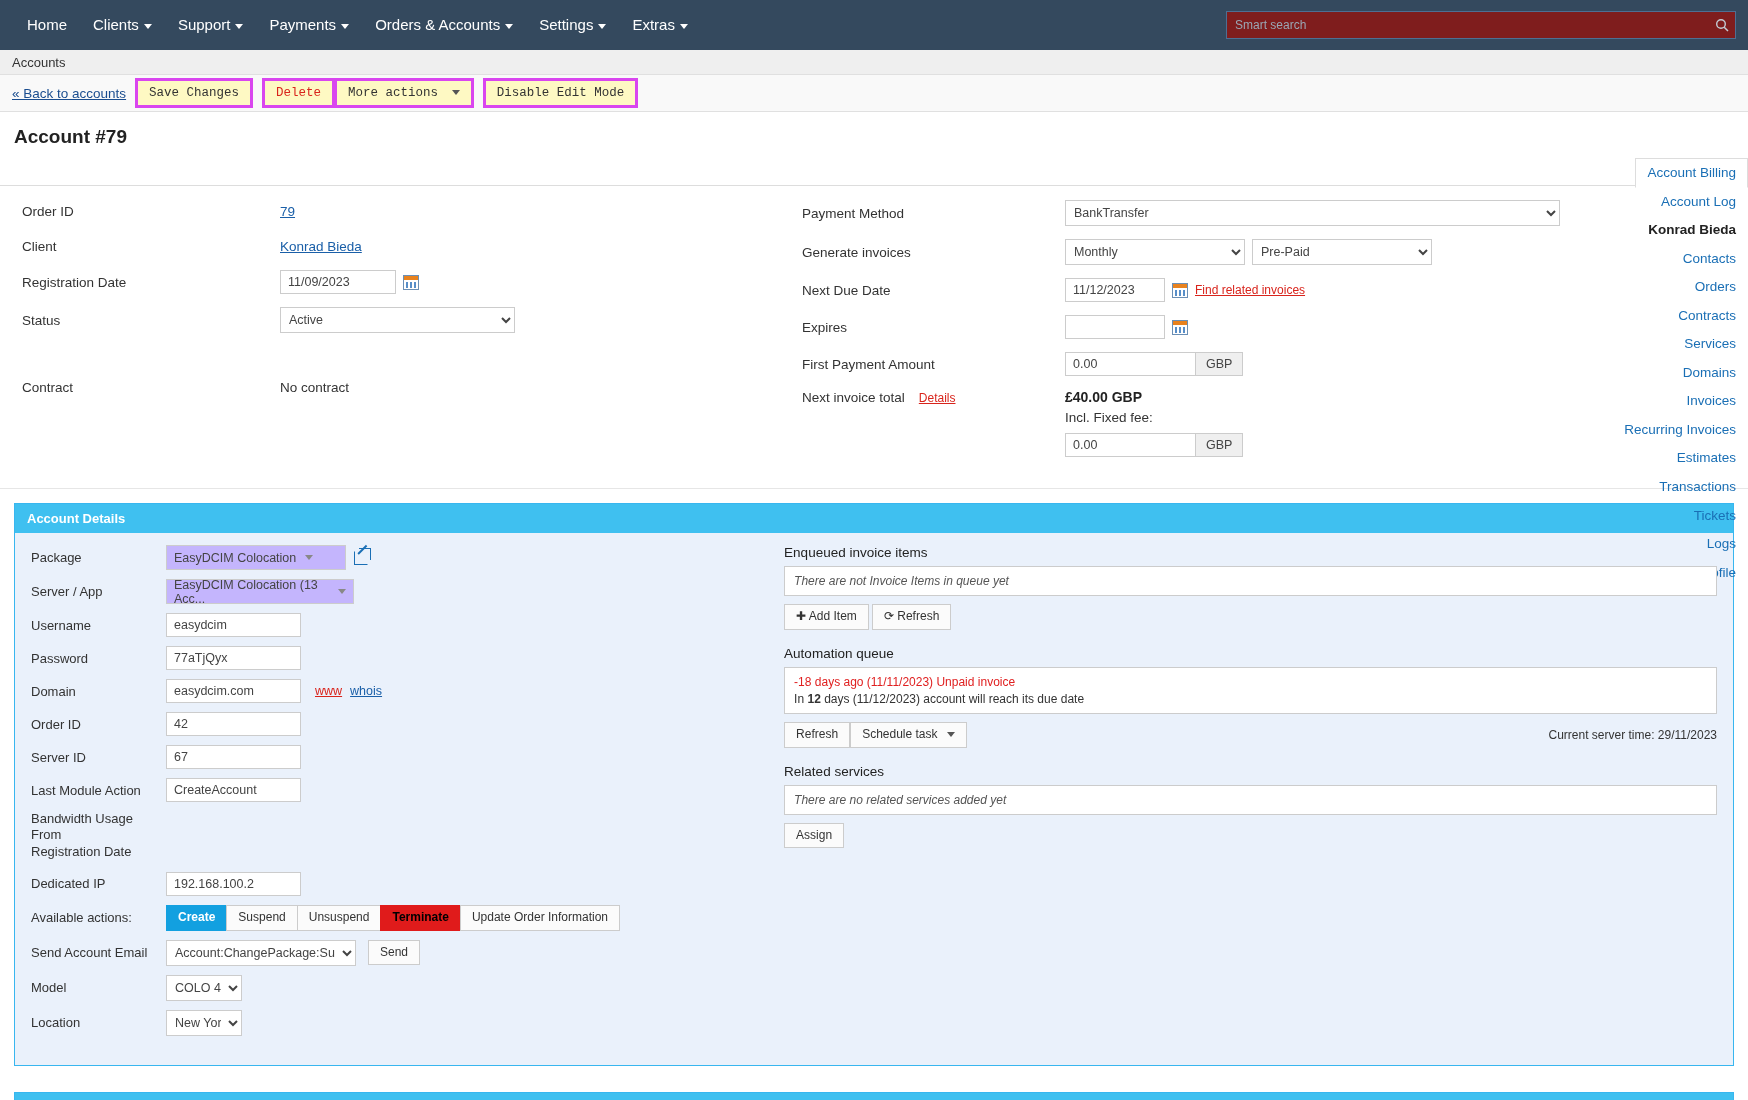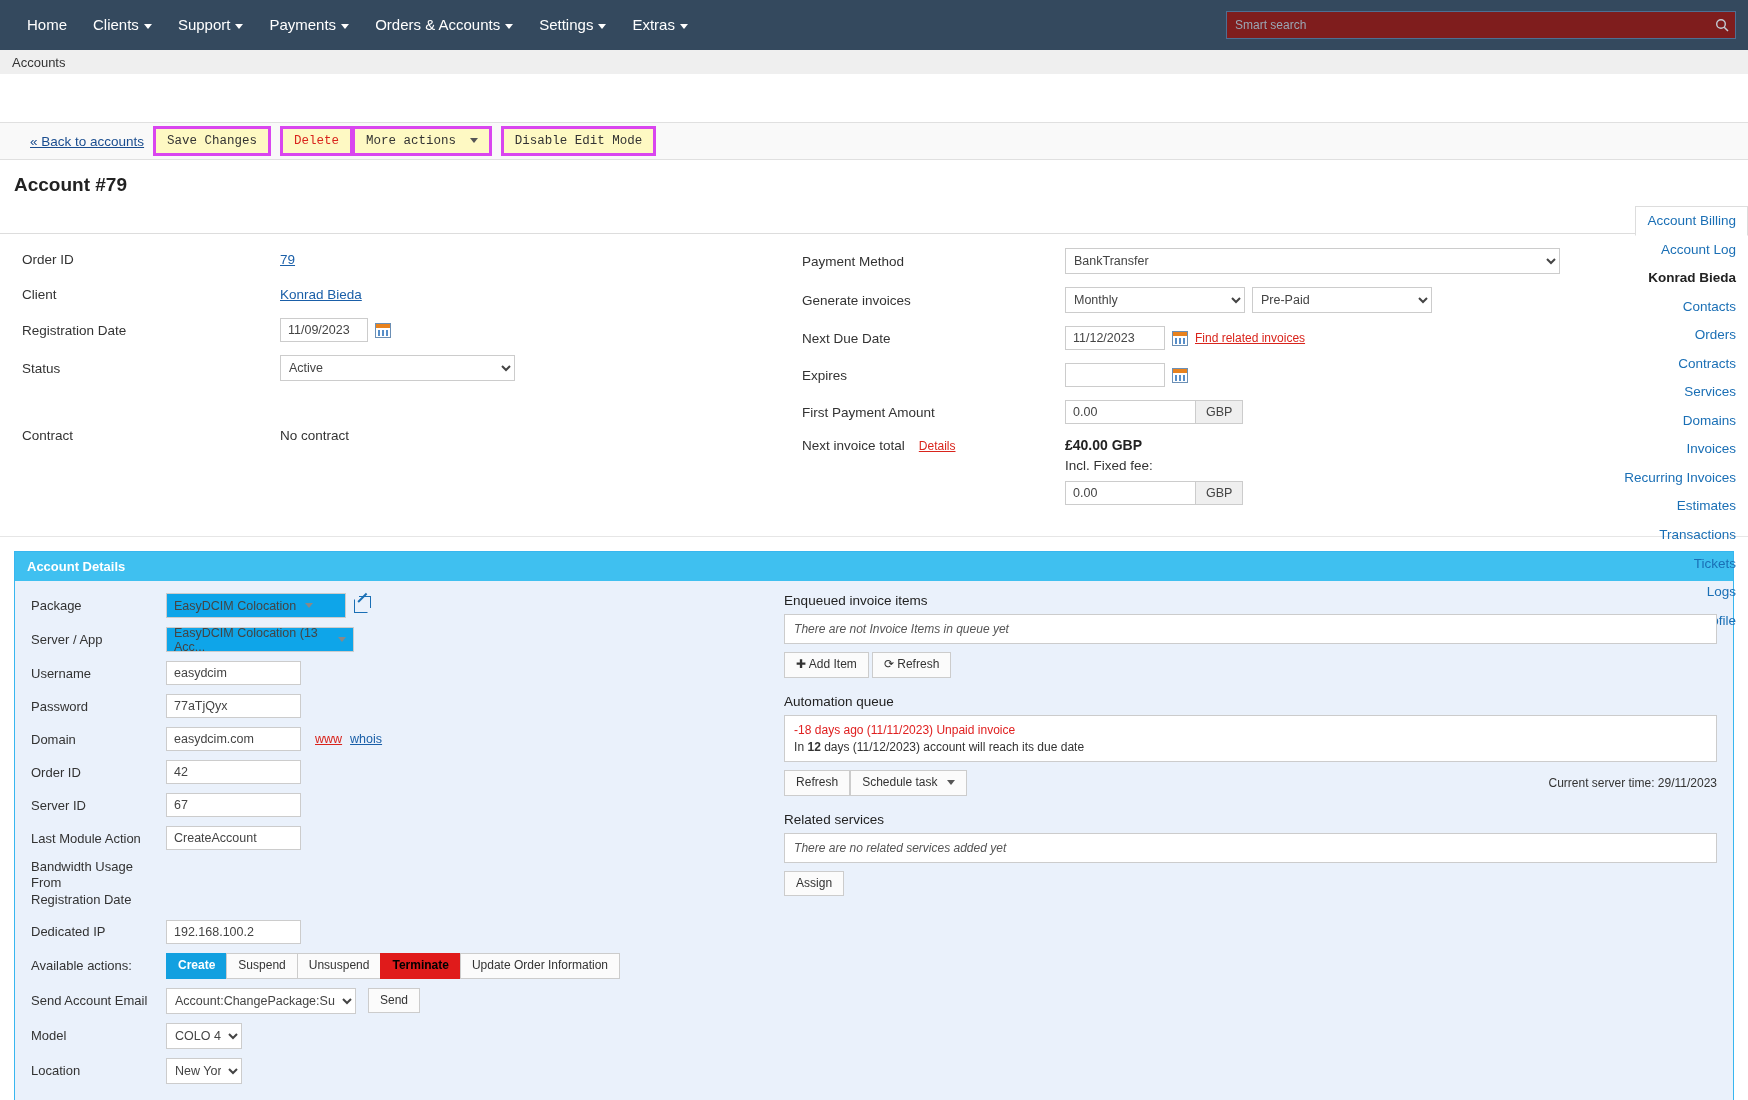--- a/index.html
+++ b/index.html
@@ -78,23 +78,22 @@
   }
 
   
   .toolbar {
     height: 38px;
     background: #f9f9f9;
     border-top: 1px solid #e0e0e0;
     border-bottom: 1px solid #e0e0e0;
     display: flex;
     align-items: center;
-    padding-left: 30px;
+    padding-left: 12px;
     gap: 9px;
-    margin-top: 48px;
   }
   .backlink {
     color: #1a4d8f;
     text-decoration: underline;
     font-size: 13.5px;
     cursor: pointer;
     font-weight: 500;
   }
   .btn {
     background: #fef9c3;
@@ -285,21 +284,21 @@
     width: 135px;
     font-size: 13px;
     color: #333;
     flex: none;
   }
   .plabel.two-line { line-height: 1.25; }
   .pval { display: flex; align-items: center; gap: 8px; }
 
   .fakesel {
     border: 1px solid #cccccc;
-    background: #0ea5e9;
+    background: #c4b5fd;
     height: 25px;
     display: flex;
     align-items: center;
     padding: 0 7px;
     font-size: 12.5px;
     color: #444;
     cursor: pointer;
   }
   .fakesel .cr {
     width: 0; height: 0;
@@ -466,21 +465,21 @@
     <div class="frow">
       <div class="flabel">Client</div>
       <div class="fval">
           <span class="lnk">Konrad Bieda</span>
         </div>
     </div>
 
     <div class="frow">
       <div class="flabel">Registration Date</div>
       <div class="fval">
-        <input class="txt" style="width: 88px;" value="11/09/2023">
+        <input class="txt" style="width: 116px;" value="11/09/2023">
         <span class="cal-ico"></span>
       </div>
     </div>
 
     <div class="frow">
       <div class="flabel">Status</div>
       <div class="fval">
         <select class="sel" style="width:235px;">
           <option>Active</option>
         </select>

